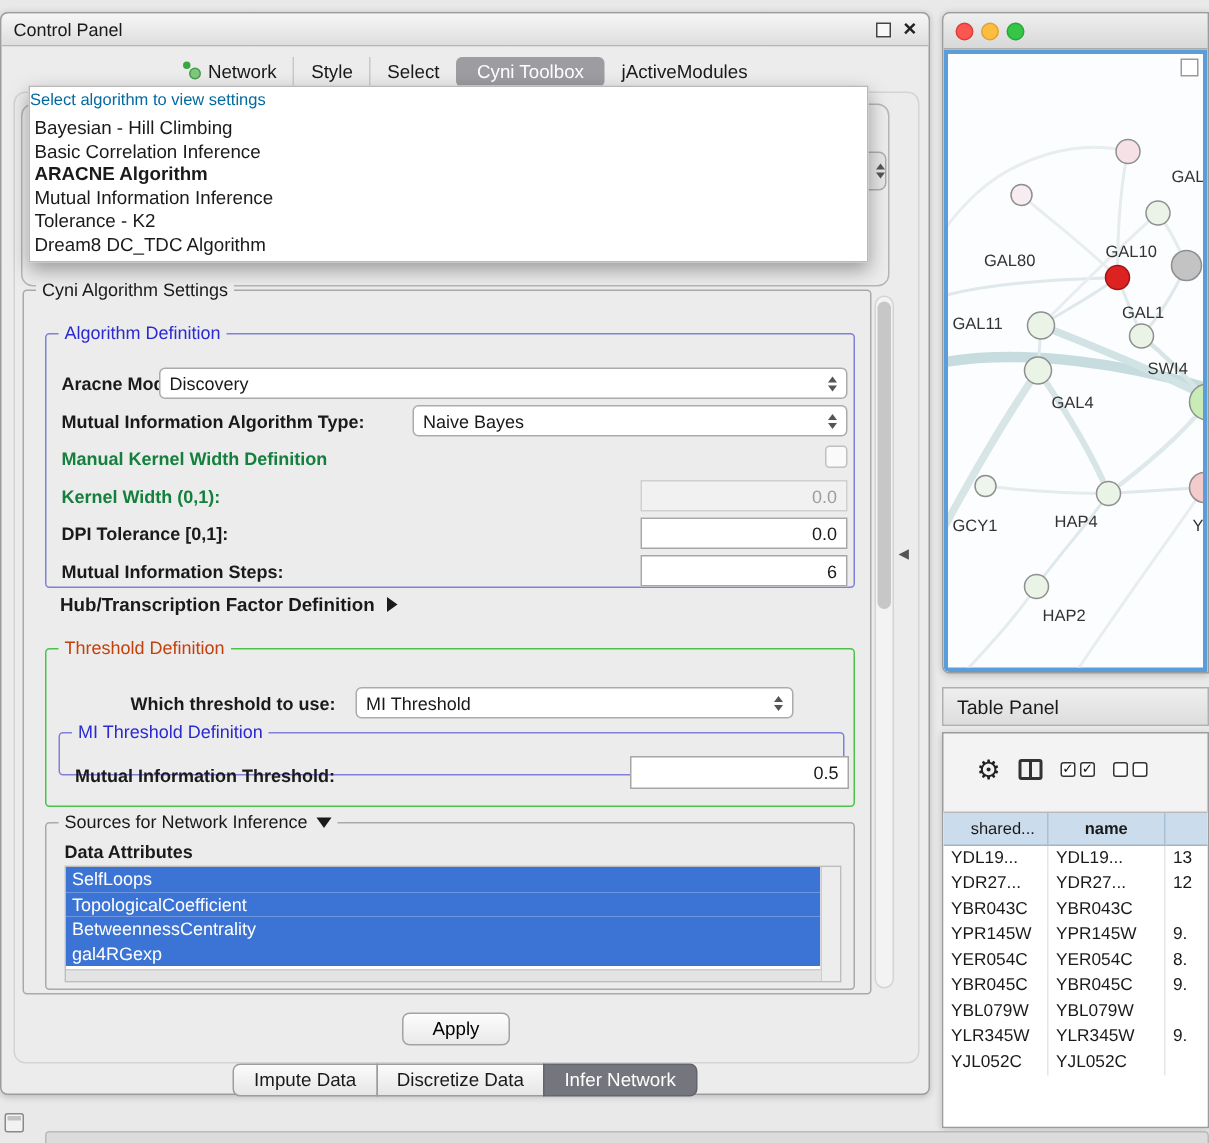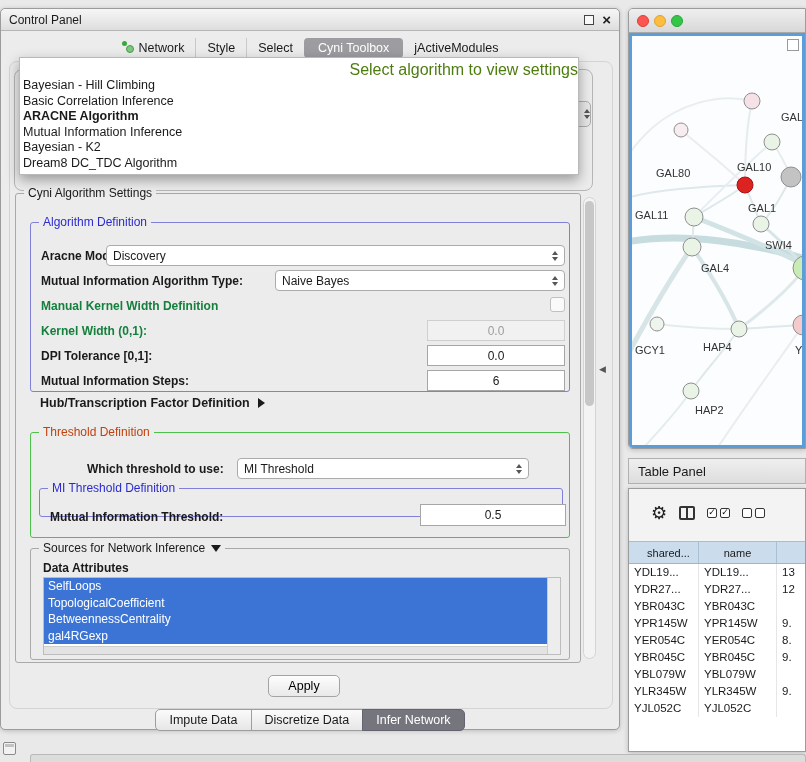--- a/index.html
+++ b/index.html
@@ -19,21 +19,21 @@
 .tab + .tab{border-left:1px solid #c9c9c9}
 .tab.selected{background:#9c9ca1;color:#fff;border-radius:4px;border-left:none;padding:3px 14px}
 .tab.selected + .tab{border-left:none}
 .net-icon{width:12px;height:12px;display:inline-block;margin-right:5px;position:relative}
 .net-icon::before{content:"";position:absolute;left:0;top:0;width:5px;height:5px;border-radius:50%;background:#39a83c}
 .net-icon::after{content:"";position:absolute;right:0;bottom:0;width:6px;height:6px;border-radius:50%;background:#7ec97f;border:1px solid #4a9a4c}
 .pane{position:absolute;left:8px;top:52px;width:604px;height:648px;border:1px solid #d4d4d4;border-radius:8px}
 .hidden-group{position:absolute;left:13px;top:60px;width:579px;height:122px;border:1px solid #b6b6b6;border-radius:8px;background:#ececec}
 .spin-rem{position:absolute;left:566px;top:92px;width:24px;height:26px;background:#e6e6e6;border:1px solid #adadad;border-radius:5px;display:flex;align-items:center;justify-content:center;z-index:5}
 .popup{position:absolute;left:18px;top:48px;width:560px;height:118px;background:#fff;border:1px solid #b9b9b9;box-shadow:0 5px 12px rgba(0,0,0,.35);z-index:40;padding-top:3px}
-.popup-ph{text-align:right;color:#4d7c0f;font-size:16px;height:17px}
+.popup-ph{text-align:left;color:#0369a1;font-size:11px;height:17px}
 .popup-item{font-size:12.5px;line-height:15.5px;padding-left:3px;white-space:nowrap}
 .popup-item.sel{font-weight:bold}
 
 .group{position:absolute;border:1px solid #a9a9a9;border-radius:3px}
 .gtitle{position:absolute;top:-8px;left:8px;background:#ececec;padding:0 4px;font-size:12px;white-space:nowrap}
 .group.blue{border-color:#8080d8}
 .gtitle.blue-t{color:#2a2ad0}
 .group.green{border-color:#4cc24c}
 .gtitle.green-t{color:#c2410c}
 .settings{left:14px;top:184px;width:566px;height:470px}
@@ -43,21 +43,21 @@
 .sources{left:14px;top:354px;width:540px;height:112px}
 .lbl{position:absolute;font-size:12px;white-space:nowrap}
 .bold{font-weight:bold}
 .gray{color:#15803d}
 .combo{position:absolute;height:21px;background:#fff;border:1px solid #ababab;border-radius:4px;display:flex;align-items:center;padding:0 6px;font-size:12px}
 .combo-val{white-space:nowrap}
 .arrows{display:flex;flex-direction:column;gap:2px;margin-left:auto;padding-left:6px}
 .arrows i{width:0;height:0;border-left:3.5px solid transparent;border-right:3.5px solid transparent;display:block}
 .arrows .up{border-bottom:4px solid #555}
 .arrows .dn{border-top:4px solid #555}
-.field{position:absolute;height:21px;background:#fff;border:1px solid #a6a6a6;display:flex;align-items:center;justify-content:center;padding:0 6px;font-size:12px}
+.field{position:absolute;height:21px;background:#fff;border:1px solid #a6a6a6;display:flex;align-items:center;justify-content:flex-end;padding:0 6px;font-size:12px}
 .field.dis{background:#f1f1f1;border-color:#cfcfcf;color:#9d9d9d}
 .checkbox{position:absolute;width:15px;height:15px;border:1px solid #c0c0c0;border-radius:3px;background:#fafafa}
 .hub-row{position:absolute;left:24px;top:202px;display:flex;align-items:center;gap:8px}
 .hub-row .hlbl{font-size:12.5px;font-weight:bold}
 .tri-right{width:0;height:0;border-top:5px solid transparent;border-bottom:5px solid transparent;border-left:7px solid #1a1a1a}
 .tri-down{width:0;height:0;border-left:5px solid transparent;border-right:5px solid transparent;border-top:7px solid #1a1a1a;display:inline-block;margin-left:6px;vertical-align:middle}
 .listbox{position:absolute;left:12px;top:28px;width:518px;height:78px;background:#fff;border:1px solid #bdbdbd}
 .list-rows{position:absolute;left:0;top:0;right:13px;bottom:8px;overflow:hidden}
 .list-row{height:16.5px;line-height:16.5px;font-size:12px;color:#fff;background:#3c74d6;padding-left:4px;white-space:nowrap}
 .list-vscroll{position:absolute;top:0;right:0;width:13px;bottom:0;background:#ededed;border-left:1px solid #cdcdcd}
@@ -147,21 +147,21 @@
         </span>
     </div>
 
     <div class="popup">
       <div class="popup-ph">Select algorithm to view settings</div>
       <div>
           <div class="popup-item">Bayesian - Hill Climbing</div>
           <div class="popup-item">Basic Correlation Inference</div>
           <div class="popup-item sel">ARACNE Algorithm</div>
           <div class="popup-item">Mutual Information Inference</div>
-          <div class="popup-item">Bayesian - K2</div>
+          <div class="popup-item">Tolerance - K2</div>
           <div class="popup-item">Dream8 DC_TDC Algorithm</div>
         </div>
     </div>
 
     <div class="group settings">
       <span class="gtitle">Cyni Algorithm Settings</span>
 
       <div class="group blue algdef">
         <span class="gtitle blue-t">Algorithm Definition</span>
 
@@ -327,21 +327,21 @@
           <span class="mini-ck checked"></span>
         </span>
         <span class="tb-ic">
           <span class="mini-ck"></span>
           <span class="mini-ck"></span>
         </span>
       </div>
     <div class="tbl-wrap">
       <div class="tbl-head">
           <div class="th" style="width: 70px; padding-left: 10px;">shared...</div>
-          <div class="th" style="width: 78px;">name</div>
+          <div class="th" style="width: 78px; font-weight: bold;">name</div>
           <div class="th" style="width: 62px;"></div>
         </div>
       <div>
           <div class="tr">
             <div class="td" style="width: 70px;">YDL19...</div>
             <div class="td" style="width: 78px;">YDL19...</div>
             <div class="td" style="width: 62px;">13</div>
           </div>
           <div class="tr">
             <div class="td" style="width: 70px;">YDR27...</div>

